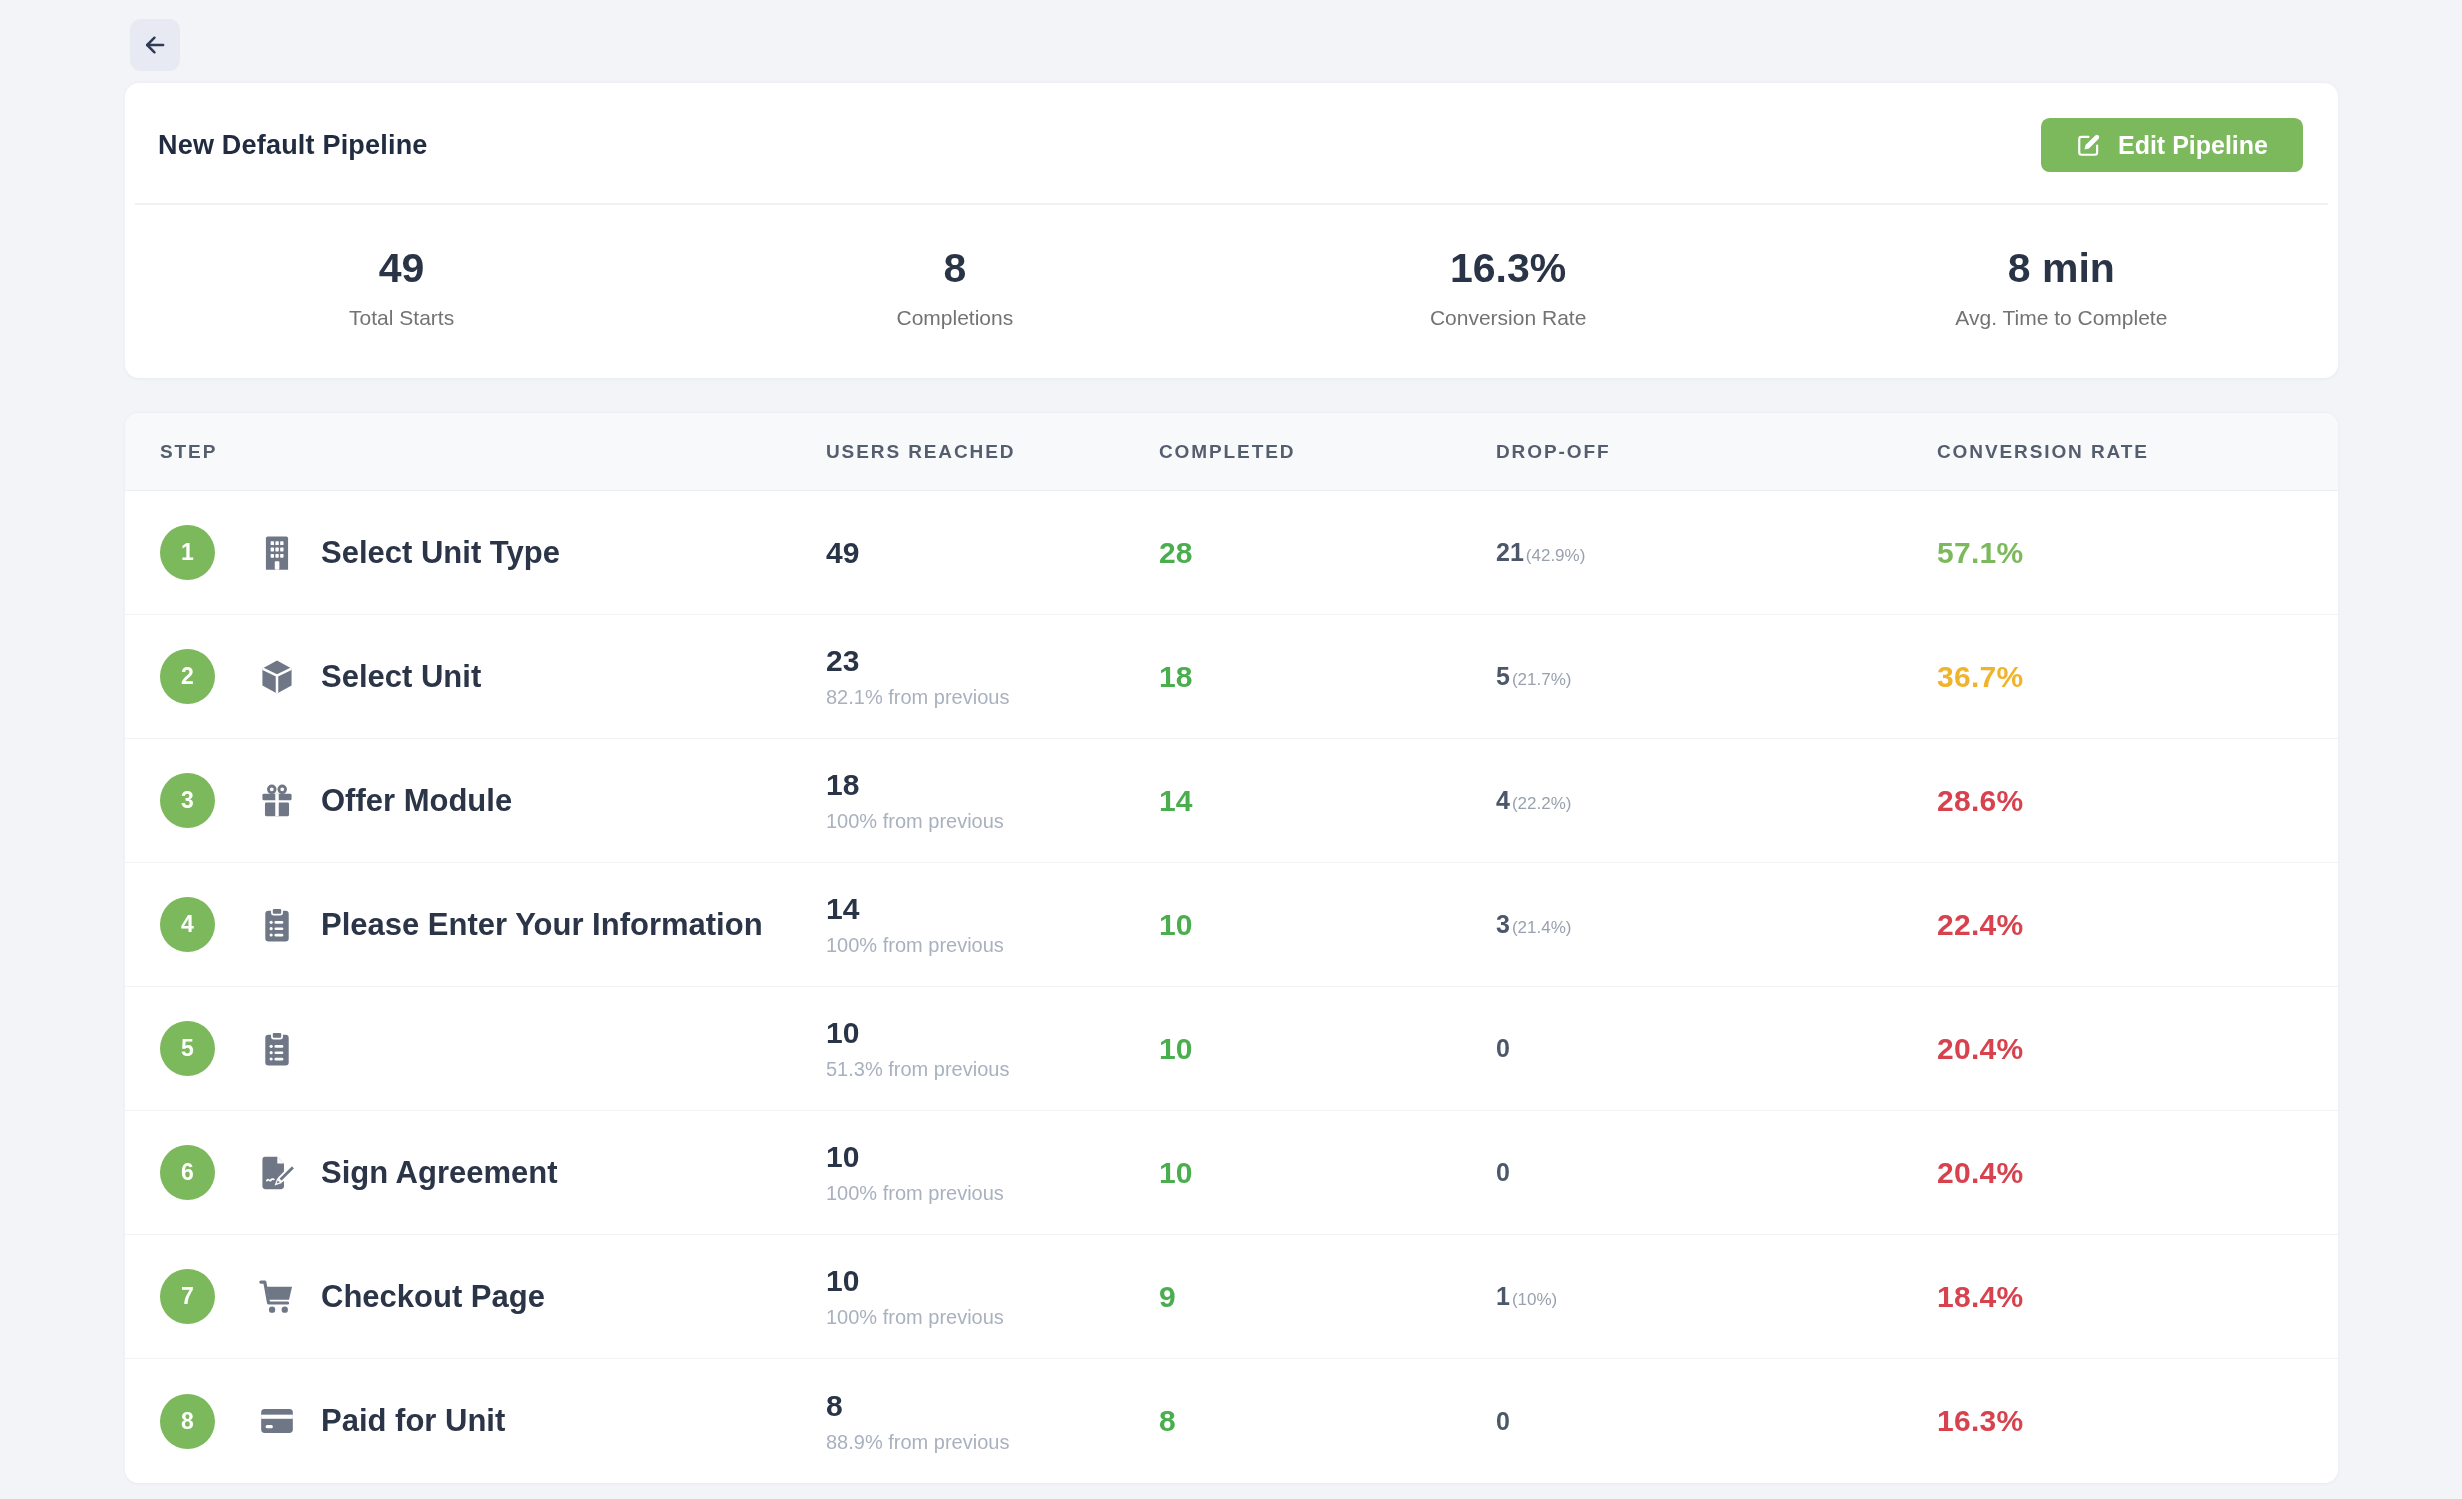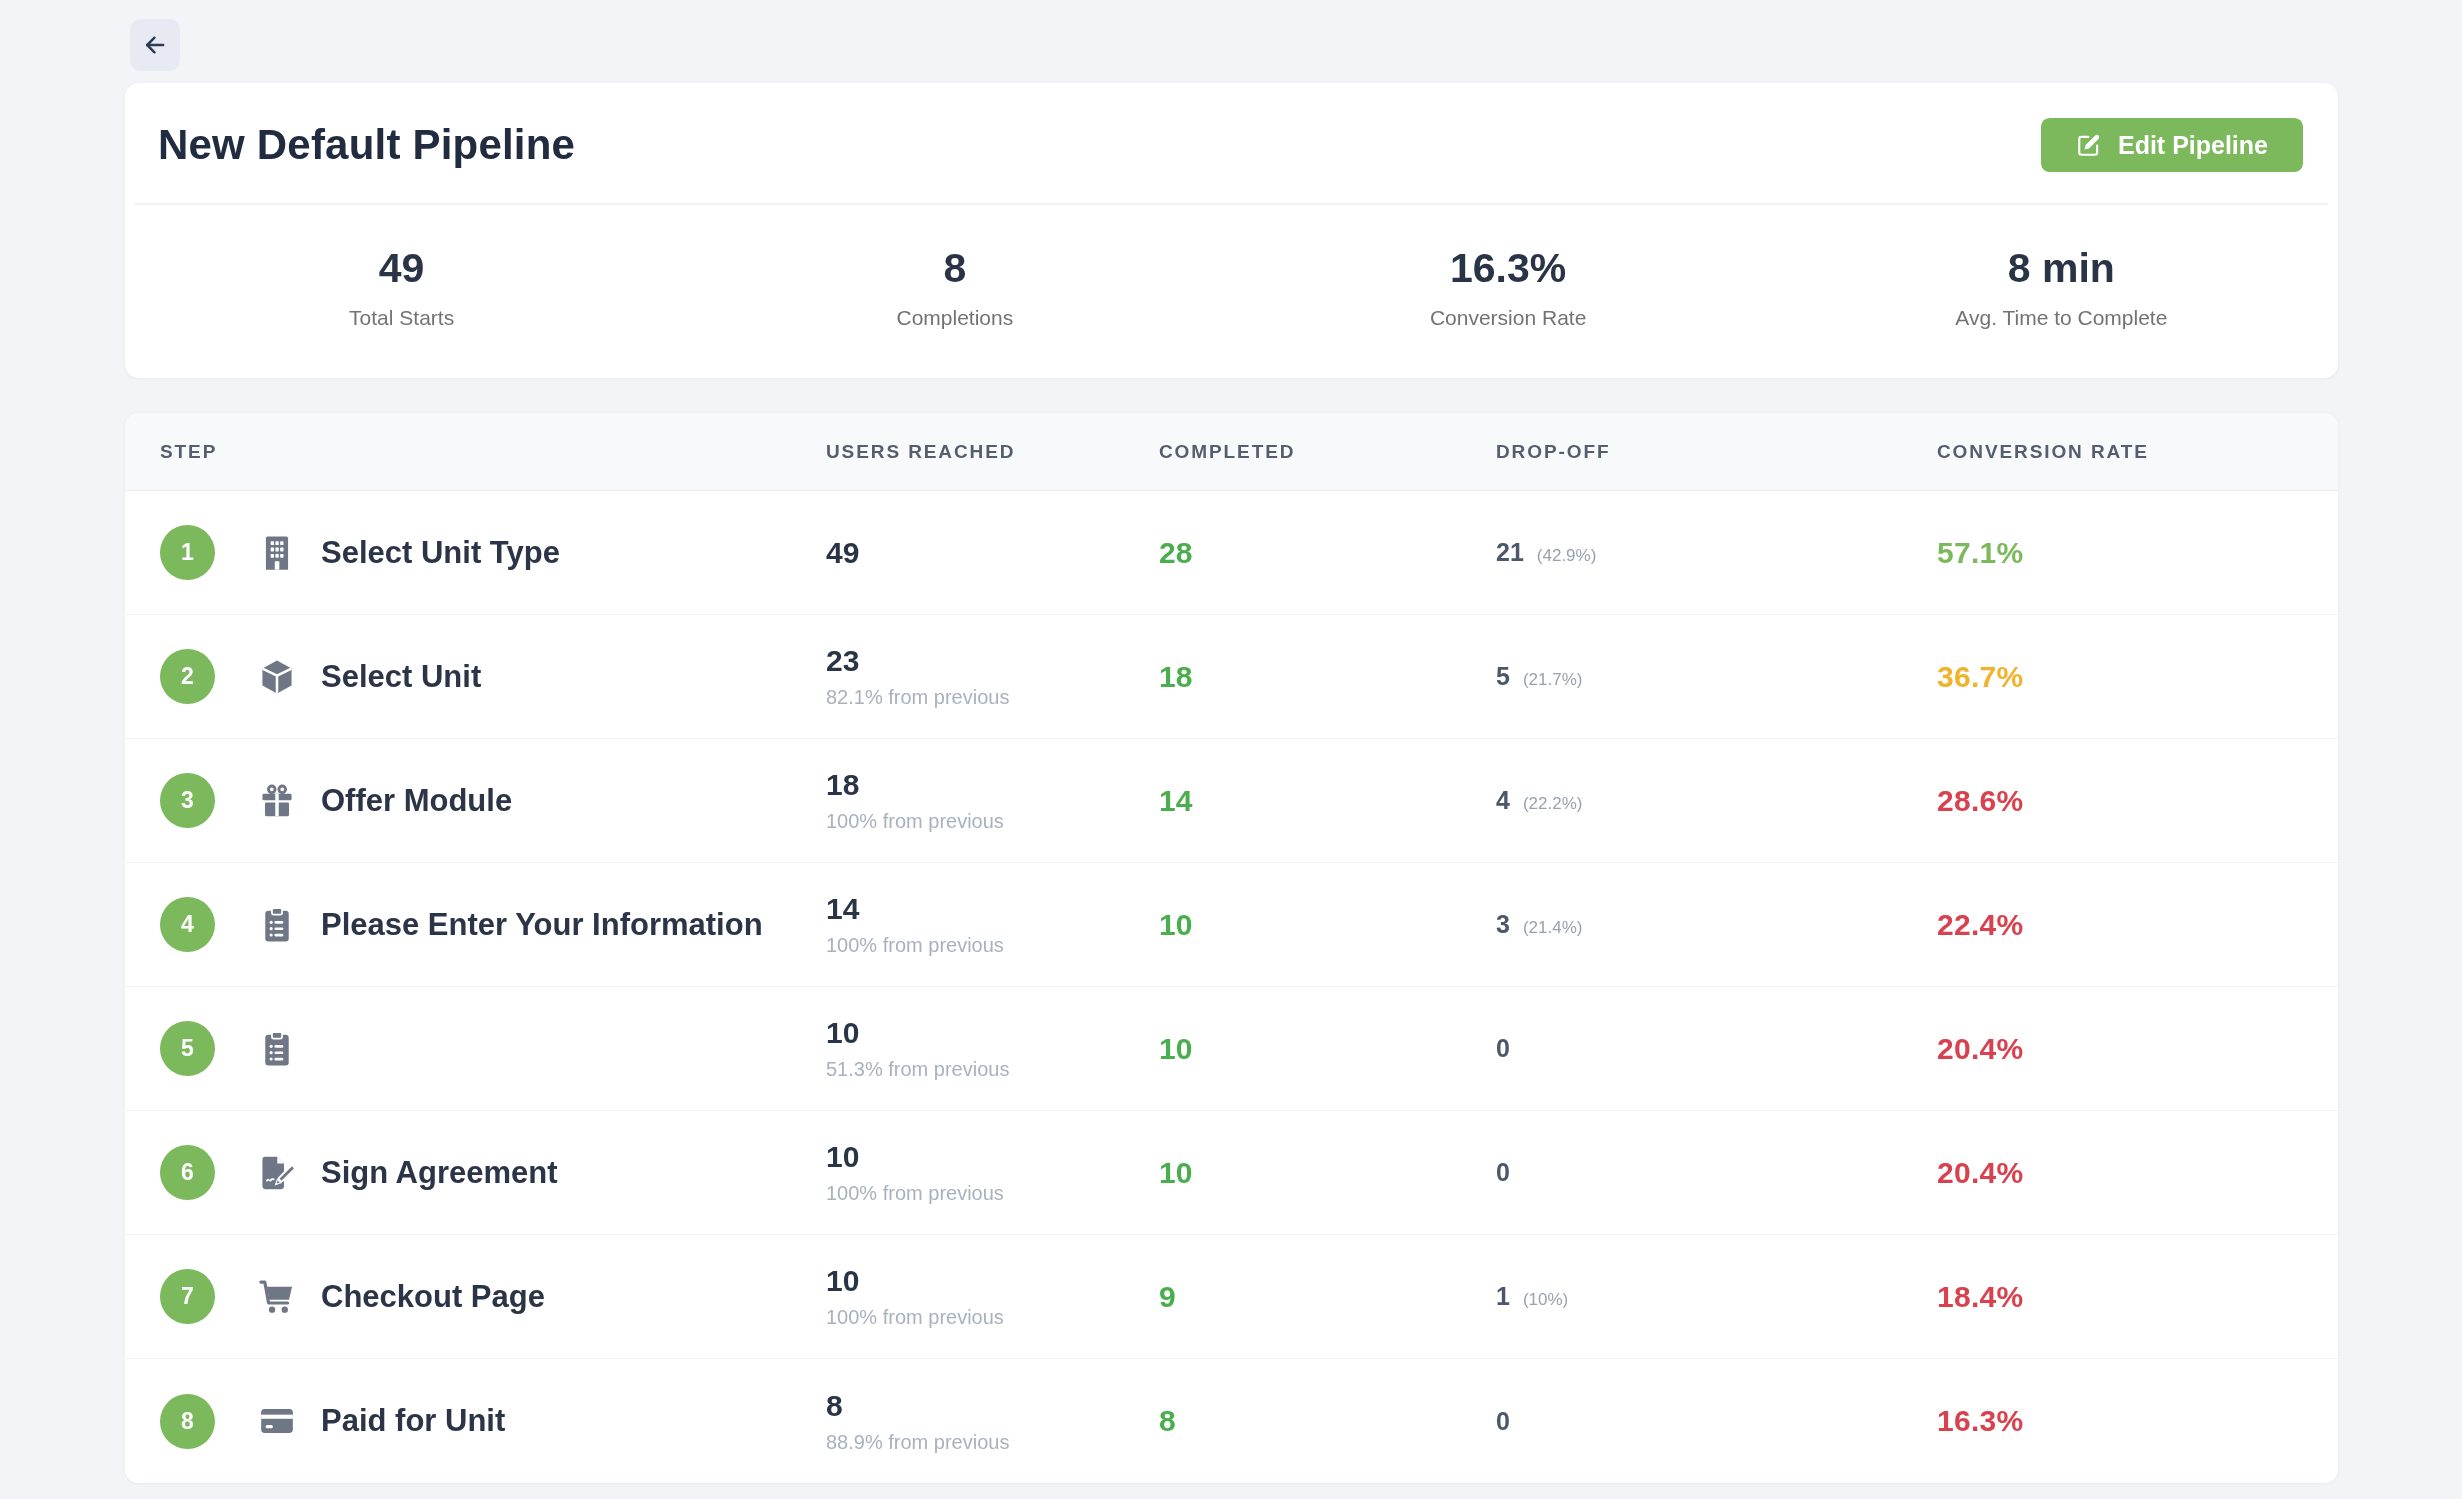--- a/index.html
+++ b/index.html
@@ -19,21 +19,21 @@
   .back-btn svg { width: 26px; height: 26px; }
   .card {
     width: 2213px; margin-left: 125px; background: #FFFFFF;
     border-radius: 14px; box-shadow: 0 0.9px 3.5px rgba(20,30,60,.05);
   }
   .header-card { margin-top: 83px; }
   .header-top {
     display: flex; justify-content: space-between; align-items: center;
     padding: 35px 35px 31px 33px;
   }
-  .page-title { font-size: 42px; font-weight: 700; color: #222C40; letter-spacing: 0.2px; }
+  .page-title { font-size: 27px; font-weight: 700; color: #222C40; letter-spacing: 0.2px; }
   .edit-btn {
     display: flex; align-items: center; gap: 15.6px;
     height: 54px; padding: 0 35px;
     background: #7CB85C; color: #fff; border: none; border-radius: 8.6px;
     font-family: "Liberation Sans", sans-serif;
     font-size: 25px; font-weight: 600; cursor: pointer;
   }
   .edit-btn .btn-icon { width: 26px; height: 26px; display: flex; }
   .edit-btn svg { width: 26px; height: 26px; }
   .hdr-divider { height: 1.7px; background: #EFF1F5; margin: 0 10.4px; }
@@ -66,21 +66,21 @@
   .step-icon {
     margin-left: 42px; width: 40px; height: 40px; color: #6F7786;
     display: flex; align-items: center; justify-content: center; flex: 0 0 40px;
   }
   .step-icon svg { width: 38px; height: 38px; }
   .step-label { margin-left: 24px; font-size: 31px; font-weight: 700; color: #2B3547; }
   .users-cell { display: flex; flex-direction: column; justify-content: center; }
   .users-num { font-size: 30px; font-weight: 700; color: #2A3447; }
   .users-sub { font-size: 20px; color: #A9B1BF; margin-top: 7.8px; }
   .completed-cell { font-size: 30px; font-weight: 700; color: #4AAE4E; }
-  .dropoff-cell { display: flex; align-items: baseline; gap: 13px; }
+  .dropoff-cell { display: flex; align-items: baseline; gap: 2px; }
   .drop-num { font-size: 25px; font-weight: 700; color: #4C586A; }
   .drop-pct { font-size: 17px; font-weight: 400; color: #99A1AF; }
   .conv-cell { font-size: 30px; font-weight: 700; letter-spacing: 0.3px; }
 </style>
 </head>
 <body>
 
 <button class="back-btn">
   <span style="display:flex">
       <svg viewBox="0 0 24 24" fill="none" stroke="currentColor" stroke-width="2.3" stroke-linecap="round" stroke-linejoin="round">

